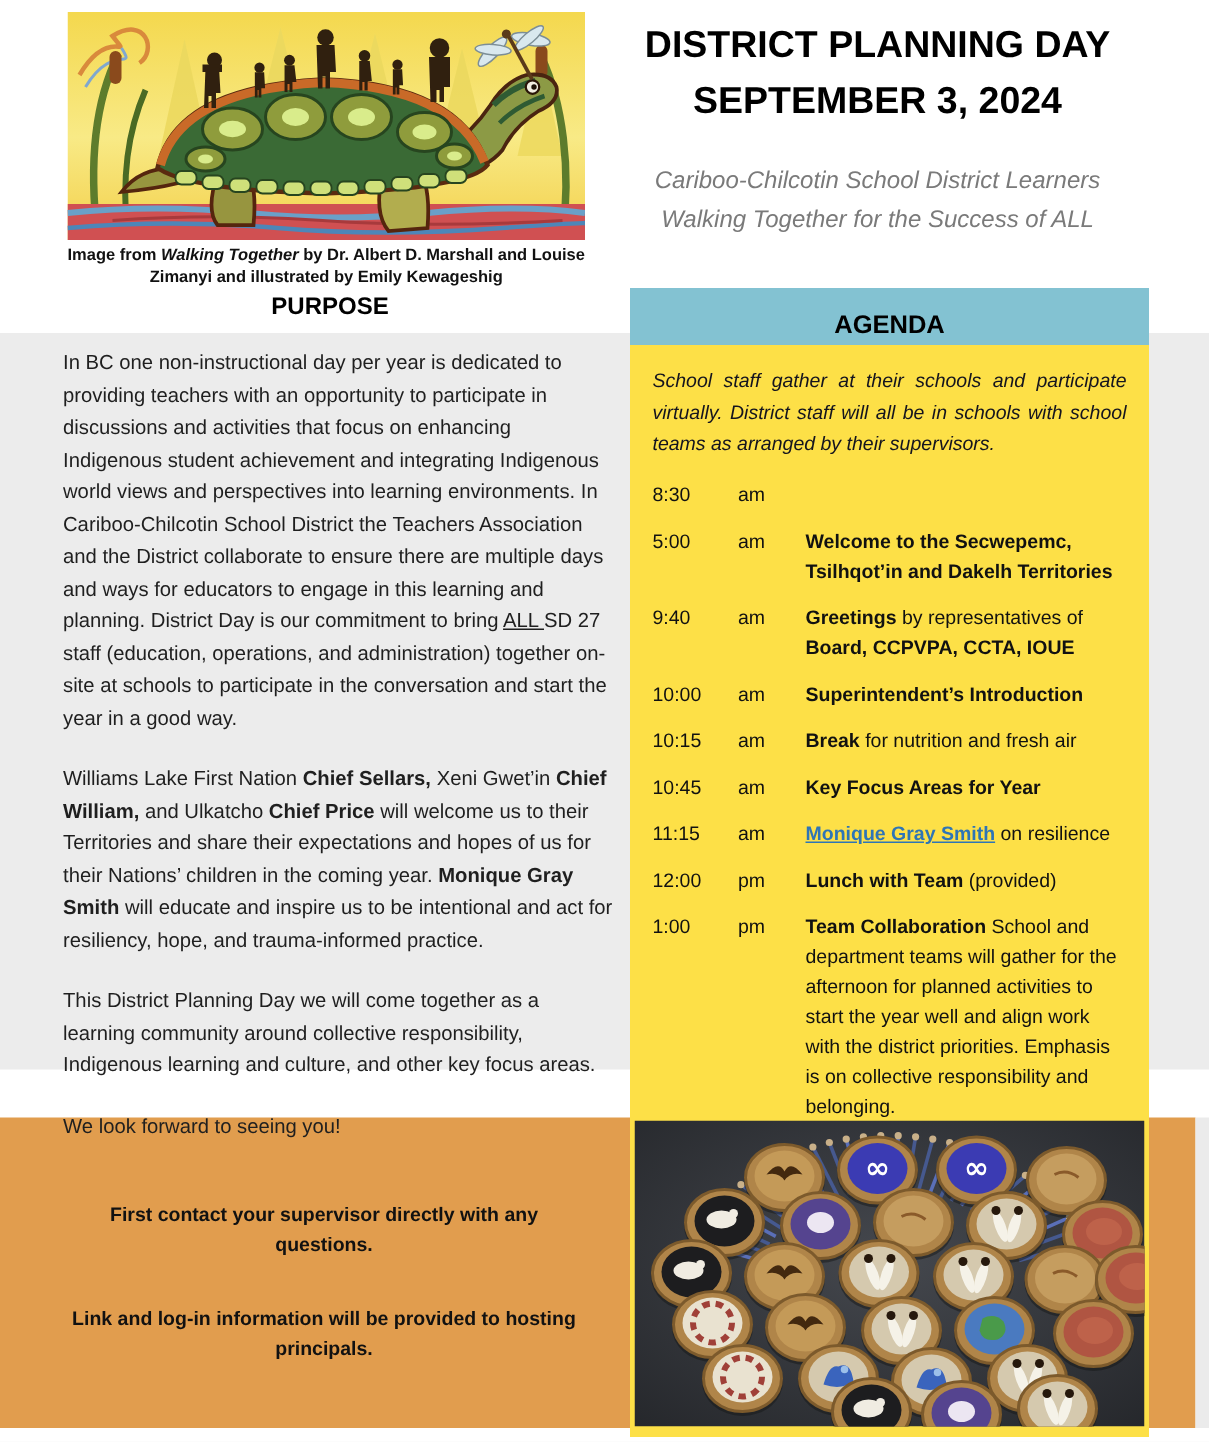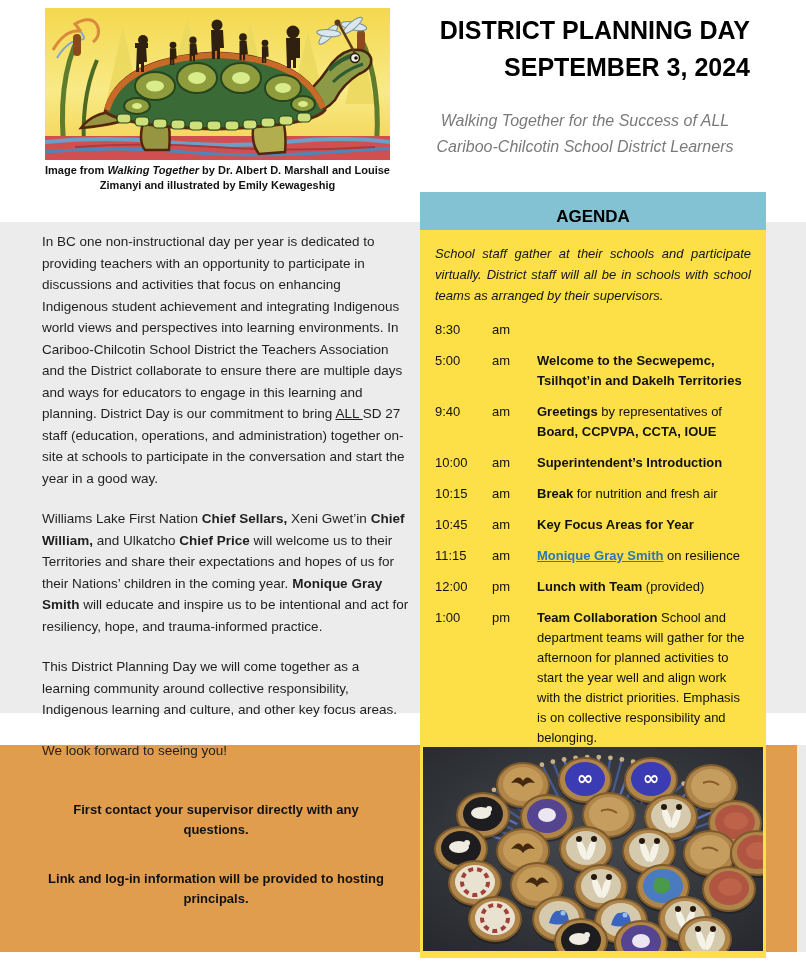--- a/index.html
+++ b/index.html
@@ -13,21 +13,21 @@
   .agenda-header-band{position:absolute;left:0;top:0;width:100%;height:38px;background:#83c2d2;}
 
   
   .hero{position:absolute;left:45px;top:8px;width:345px;height:152px;}
   .hero svg{display:block;}
   .caption{position:absolute;left:45px;top:163px;width:345px;text-align:center;
            font-size:11px;font-weight:bold;line-height:15px;color:#111;}
 
   
   .title-block{position:absolute;left:420px;top:12px;width:330px;text-align:center;}
-  .title-line{font-size:25px;font-weight:bold;color:#000;line-height:37px;text-align:right;}
+  .title-line{font-size:25px;font-weight:bold;color:#000;line-height:37px;}
   .subtitle-block{position:absolute;left:420px;top:108px;width:330px;text-align:center;
                   font-style:italic;color:#7a7a7a;font-size:16px;line-height:26px;}
 
   
   .purpose-heading{position:absolute;left:0;top:196px;width:440px;text-align:center;
                    font-size:16px;font-weight:bold;color:#000;}
   .purpose-body{position:absolute;left:42px;top:231px;width:368px;font-size:13.5px;line-height:21.5px;}
   .purpose-body p{margin:0 0 19px 0;}
   .b{font-weight:bold;}
   .u{text-decoration:underline;}
@@ -184,24 +184,25 @@
     </svg>
   </div>
 
   <div class="caption"><span>Image from </span><span style="font-style:italic">Walking Together</span><span> by Dr. Albert D. Marshall and Louise Zimanyi and illustrated by Emily Kewageshig</span></div>
 
   <div class="title-block">
     <div class="title-line">DISTRICT PLANNING DAY</div>
     <div class="title-line">SEPTEMBER 3, 2024</div>
   </div>
   <div class="subtitle-block">
+    <div>Cariboo-Chilcotin School District Learners</div>
     <div>Walking Together for the Success of ALL</div>
-    <div>Cariboo-Chilcotin School District Learners</div>
   </div>
 
+  <div class="purpose-heading">PURPOSE</div>
   <div class="purpose-body" id="purpose-body">
       <p><span>In BC one non-instructional day per year is dedicated to providing teachers with an opportunity to participate in discussions and activities that focus on enhancing Indigenous student achievement and integrating Indigenous world views and perspectives into learning environments. In Cariboo-Chilcotin School District the Teachers Association and the District collaborate to ensure there are multiple days and ways for educators to engage in this learning and planning. District Day is our commitment to bring </span><span class="u">ALL </span><span>SD 27 staff (education, operations, and administration) together on-site at schools to participate in the conversation and start the year in a good way.</span></p>
       <p><span>Williams Lake First Nation </span><span class="b">Chief Sellars,</span><span> Xeni Gwet’in </span><span class="b">Chief William,</span><span> and Ulkatcho </span><span class="b">Chief Price</span><span> will welcome us to their Territories and share their expectations and hopes of us for their Nations’ children in the coming year. </span><span class="b">Monique Gray Smith</span><span> will educate and inspire us to be intentional and act for resiliency, hope, and trauma-informed practice.</span></p>
       <p><span>This District Planning Day we will come together as a learning community around collective responsibility, Indigenous learning and culture, and other key focus areas.</span></p>
       <p><span>We look forward to seeing you!</span></p>
     </div>
 
   <div class="agenda-box">
     <div class="agenda-header-band"></div>
     <div class="agenda-content">

